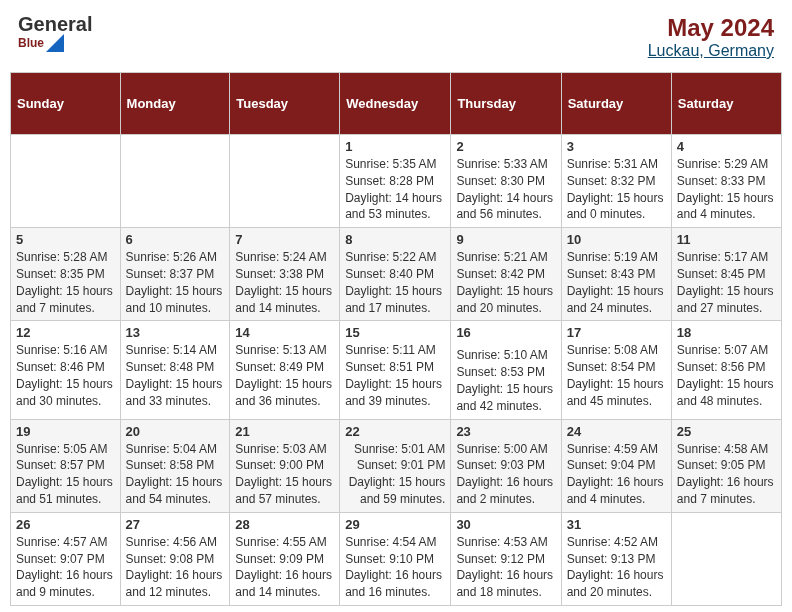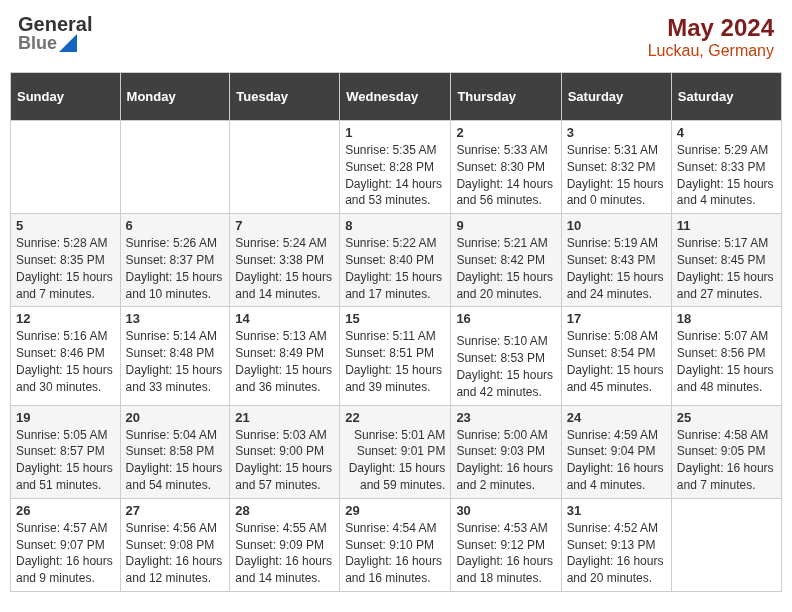--- a/index.html
+++ b/index.html
@@ -25,47 +25,48 @@
       display: flex;
       flex-direction: column;
       line-height: 1;
     }
     .logo-general {
       font-size: 20px;
       font-weight: bold;
       color: #333;
     }
     .logo-blue {
-      font-size: 18px;
-      font-weight: bold;
-      color: #737373;
+      font-size: 12px;
+      font-weight: bold;
+      color: #7f1d1d;
     }
     .title-block {
       text-align: right;
     }
     .month-title {
       font-size: 24px;
       font-weight: bold;
       color: #7f1d1d;
     }
     .location-title {
       font-size: 16px;
-      color: #c2410c;
+      color: #0c4a6e;
+      text-decoration: underline;
     }
     .calendar {
       width: 100%;
       border-collapse: collapse;
     }
     .calendar th {
-      background: #404040;
+      background: #7f1d1d;
       color: #fff;
       font-size: 13px;
       font-weight: bold;
       text-align: left;
-      padding: 16px 6px;
+      padding: 23px 6px;
       border: 1px solid #ccc;
     }
     .calendar td {
       vertical-align: top;
       border: 1px solid #ccc;
       padding: 4px 5px;
       width: 113px;
       height: 90px;
       background: #fff;
     }

